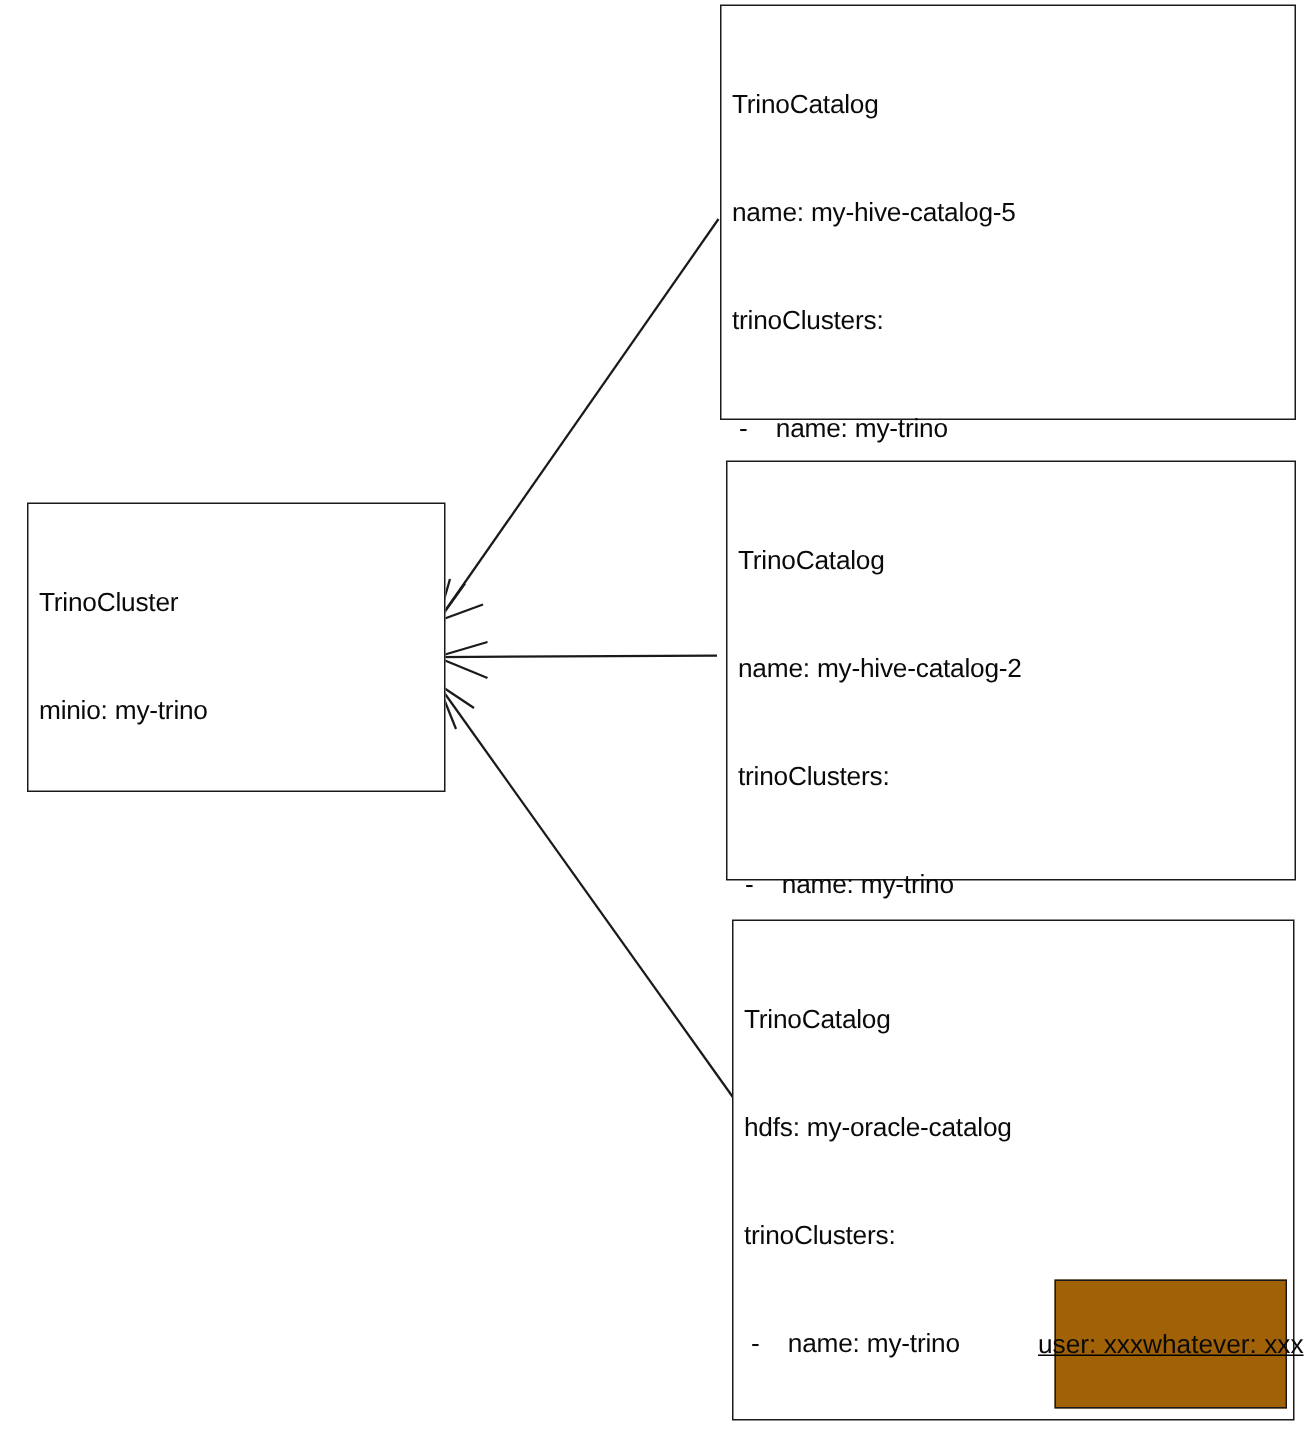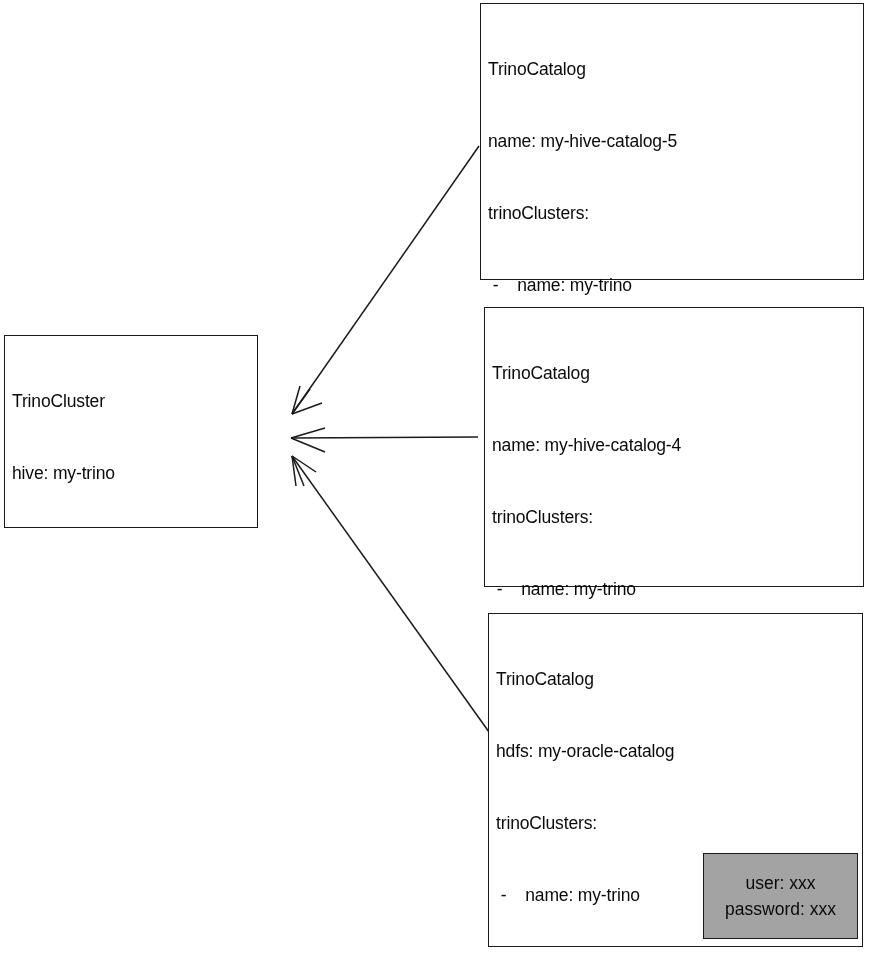--- a/index.html
+++ b/index.html
@@ -36,25 +36,26 @@
     letter-spacing: -0.15px;
   }
   .yaml-line {
     white-space: pre;
     display: block;
   }
   .inner-box {
     position: absolute;
     box-sizing: border-box;
     border: 1.6px solid #1a1a1a;
-    background: #a3a3a3;
+    background: #a16207;
     display: flex;
-    flex-direction: column;
+    flex-direction: row;
     align-items: center;
     justify-content: center;
+    text-decoration: underline;
   }
   .inner-box .inner-line {
     font-size: 17.5px;
     line-height: 26px;
     color: #0a0a0a;
     white-space: pre;
   }
   svg.edges {
     position: absolute;
     left: 0;
@@ -101,45 +102,45 @@
       <path class="arrow-barb" d="M 292 456 L 296 486"></path>
     </g>
 
     <g>
       <path class="edge-path" d="M 757 822 L 785 853"></path>
       <path class="arrow-barb" d="M 785 853 L 767 829"></path>
       <path class="arrow-barb" d="M 785 853 L 770 843"></path>
     </g>
   </svg>
 
-  <div class="node" style="left:4px; top:335px; width:254px; height:193px;">
+  <div class="node" style="left:18px; top:335px; width:279px; height:193px;">
     <div class="yaml">
       <span class="yaml-line">TrinoCluster</span>
-      <span class="yaml-line">hive: my-trino</span>
+      <span class="yaml-line">minio: my-trino</span>
     </div>
   </div>
 
   <div class="node" style="left:480px; top:3px; width:384px; height:277px;">
     <div class="yaml">
       <span class="yaml-line">TrinoCatalog</span>
       <span class="yaml-line">name: my-hive-catalog-5</span>
       <span class="yaml-line">trinoClusters:</span>
       <span class="yaml-line"> -    name: my-trino</span>
       <span class="yaml-line">hive:</span>
       <span class="yaml-line">   s3: # S3ConnnectionSpec</span>
       <span class="yaml-line">      inline:</span>
       <span class="yaml-line">         host: minio</span>
       <span class="yaml-line">   metastore: # whatever</span>
     </div>
   </div>
 
   <div class="node" style="left:484px; top:307px; width:380px; height:280px;">
     <div class="yaml">
       <span class="yaml-line">TrinoCatalog</span>
-      <span class="yaml-line">name: my-hive-catalog-4</span>
+      <span class="yaml-line">name: my-hive-catalog-2</span>
       <span class="yaml-line">trinoClusters:</span>
       <span class="yaml-line"> -    name: my-trino</span>
       <span class="yaml-line">hive:</span>
       <span class="yaml-line">   hdfs:</span>
       <span class="yaml-line">      # TBD</span>
       <span class="yaml-line">   metastore: # whatever</span>
     </div>
   </div>
 
   <div class="node" style="left:488px; top:613px; width:375px; height:334px;">
@@ -148,17 +149,17 @@
       <span class="yaml-line">hdfs: my-oracle-catalog</span>
       <span class="yaml-line">trinoClusters:</span>
       <span class="yaml-line"> -    name: my-trino</span>
       
       
       
     </div>
 
     <div class="inner-box" style="left:214px; top:239px; width:155px; height:86px;">
       <span class="inner-line">user: xxx</span>
-      <span class="inner-line">password: xxx</span>
+      <span class="inner-line">whatever: xxx</span>
     </div>
   </div>
 
 </div>
 
 </body></html>

